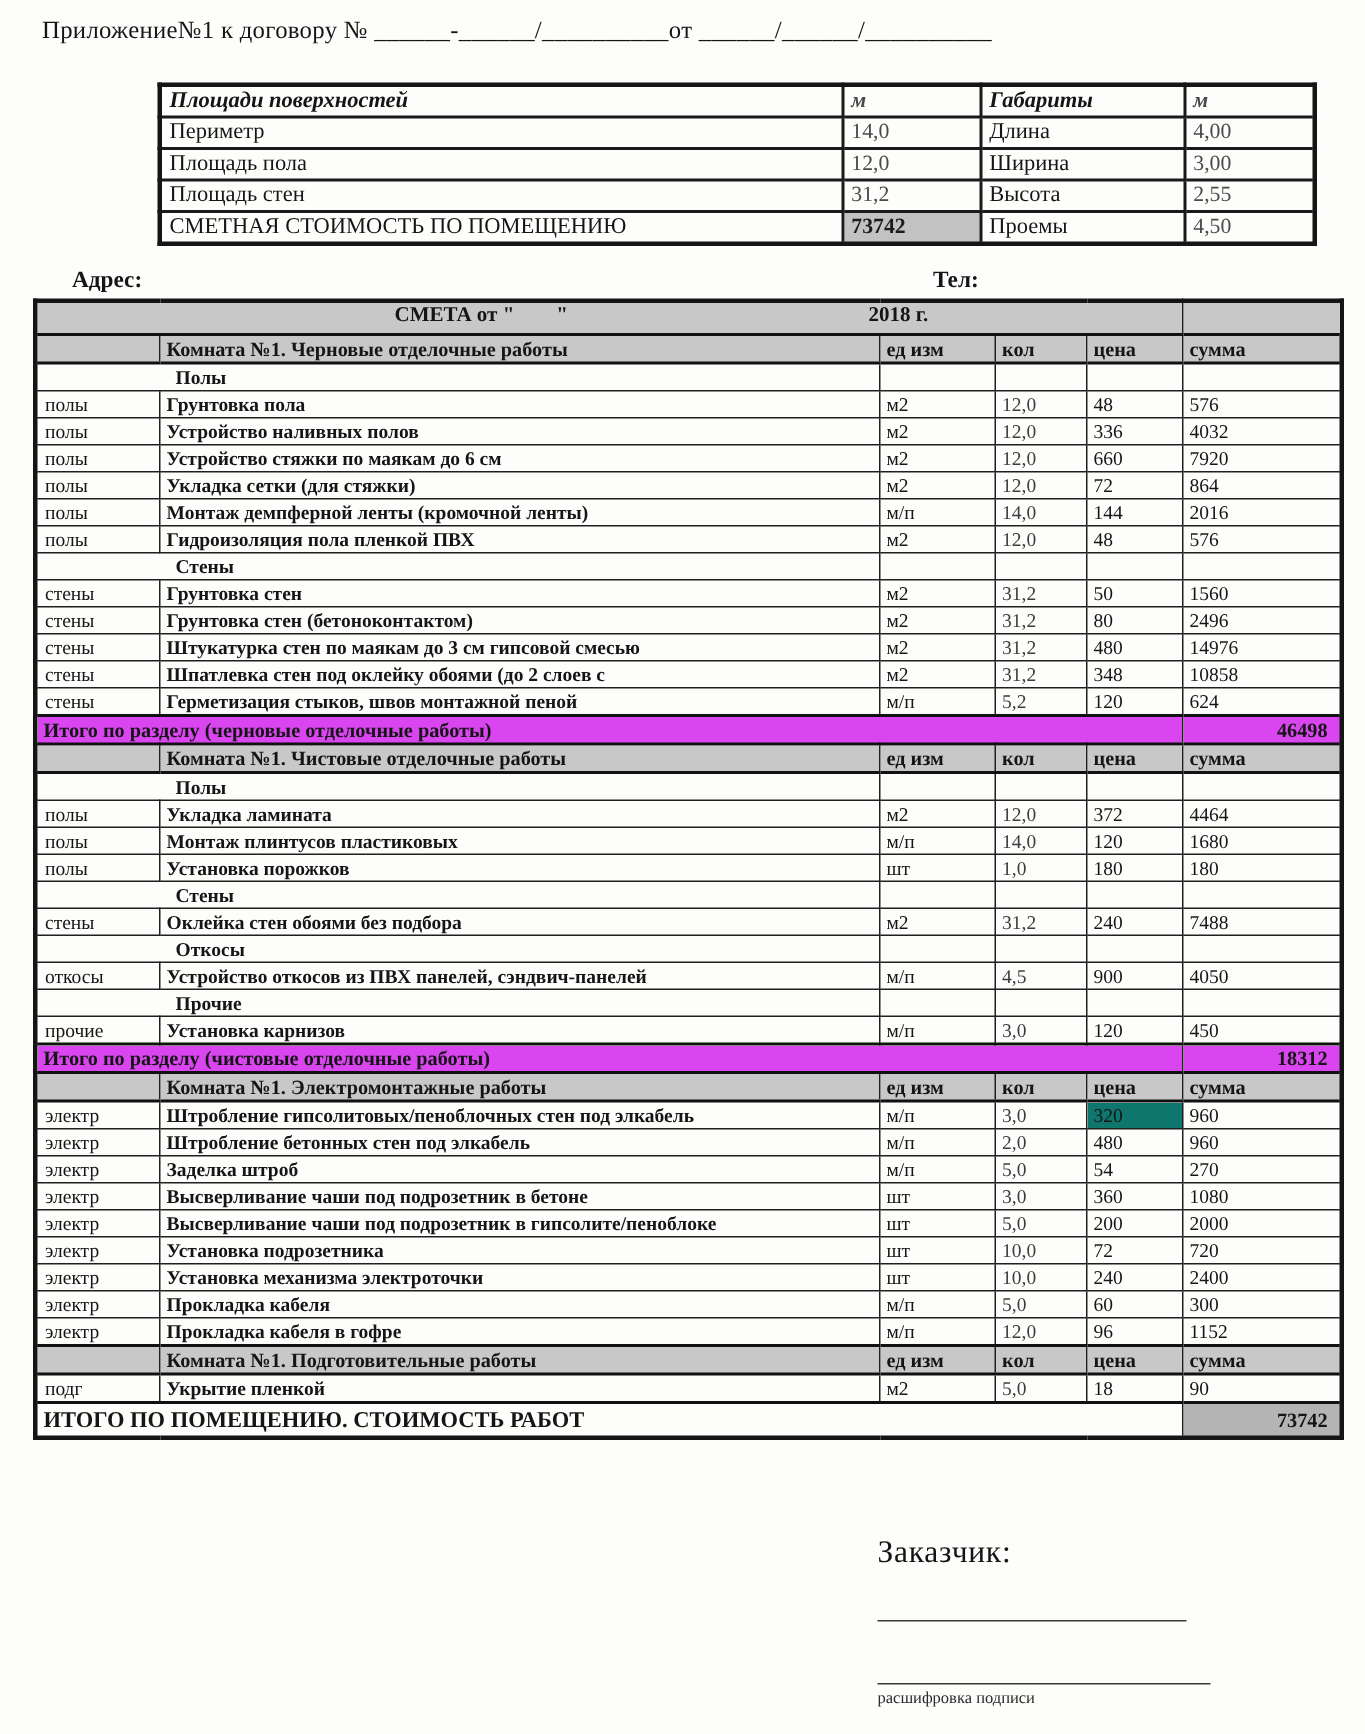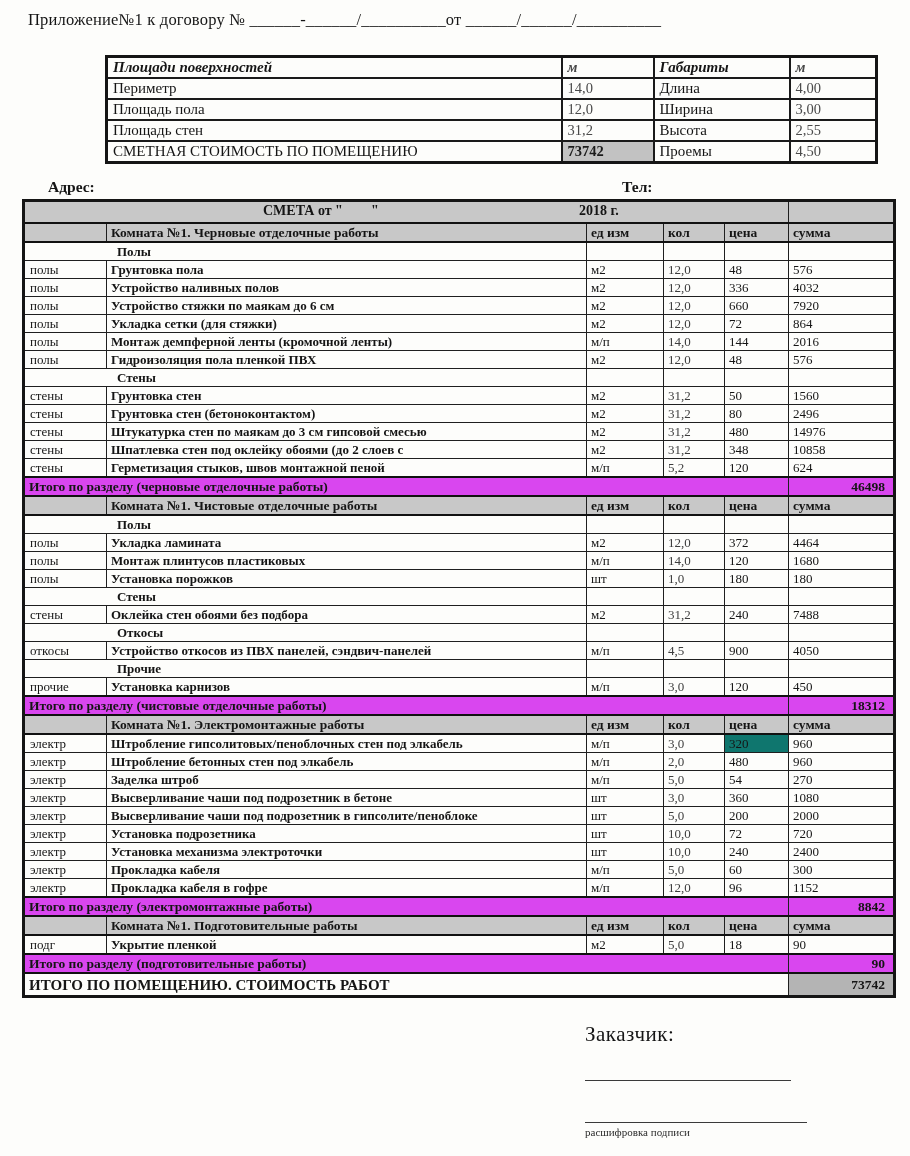--- a/index.html
+++ b/index.html
@@ -394,44 +394,36 @@
           <td class="c-sum">300</td>
         </tr>
         <tr class="item">
           <td class="c-cat">электр</td>
           <td class="c-desc">Прокладка кабеля в гофре</td>
           <td class="c-unit">м/п</td>
           <td class="c-qty">12,0</td>
           <td class="c-price">96</td>
           <td class="c-sum">1152</td>
         </tr>
-        <tr class="total-row">
-          <td class="t-label" colspan="5">Итого по разделу (электромонтажные работы)</td>
-          <td class="t-value">8842</td>
-        </tr>
         <tr class="hdr">
           <td class="h-cat"></td>
           <td class="h-desc">Комната №1. Подготовительные работы</td>
           <td class="h-col">ед изм</td>
           <td class="h-col">кол</td>
           <td class="h-col">цена</td>
           <td class="h-col">сумма</td>
         </tr>
         <tr class="item">
           <td class="c-cat">подг</td>
           <td class="c-desc">Укрытие пленкой</td>
           <td class="c-unit">м2</td>
           <td class="c-qty">5,0</td>
           <td class="c-price">18</td>
           <td class="c-sum">90</td>
         </tr>
-        <tr class="total-row">
-          <td class="t-label" colspan="5">Итого по разделу (подготовительные работы)</td>
-          <td class="t-value">90</td>
-        </tr>
         <tr class="grand">
           <td class="grand-label" colspan="5">ИТОГО ПО ПОМЕЩЕНИЮ. СТОИМОСТЬ РАБОТ</td>
           <td class="grand-value">73742</td>
         </tr>
       </tbody>
   </table>
 
   <div class="footer">
     <div class="customer">Заказчик:</div>
     <div class="sig-line-1"></div>

